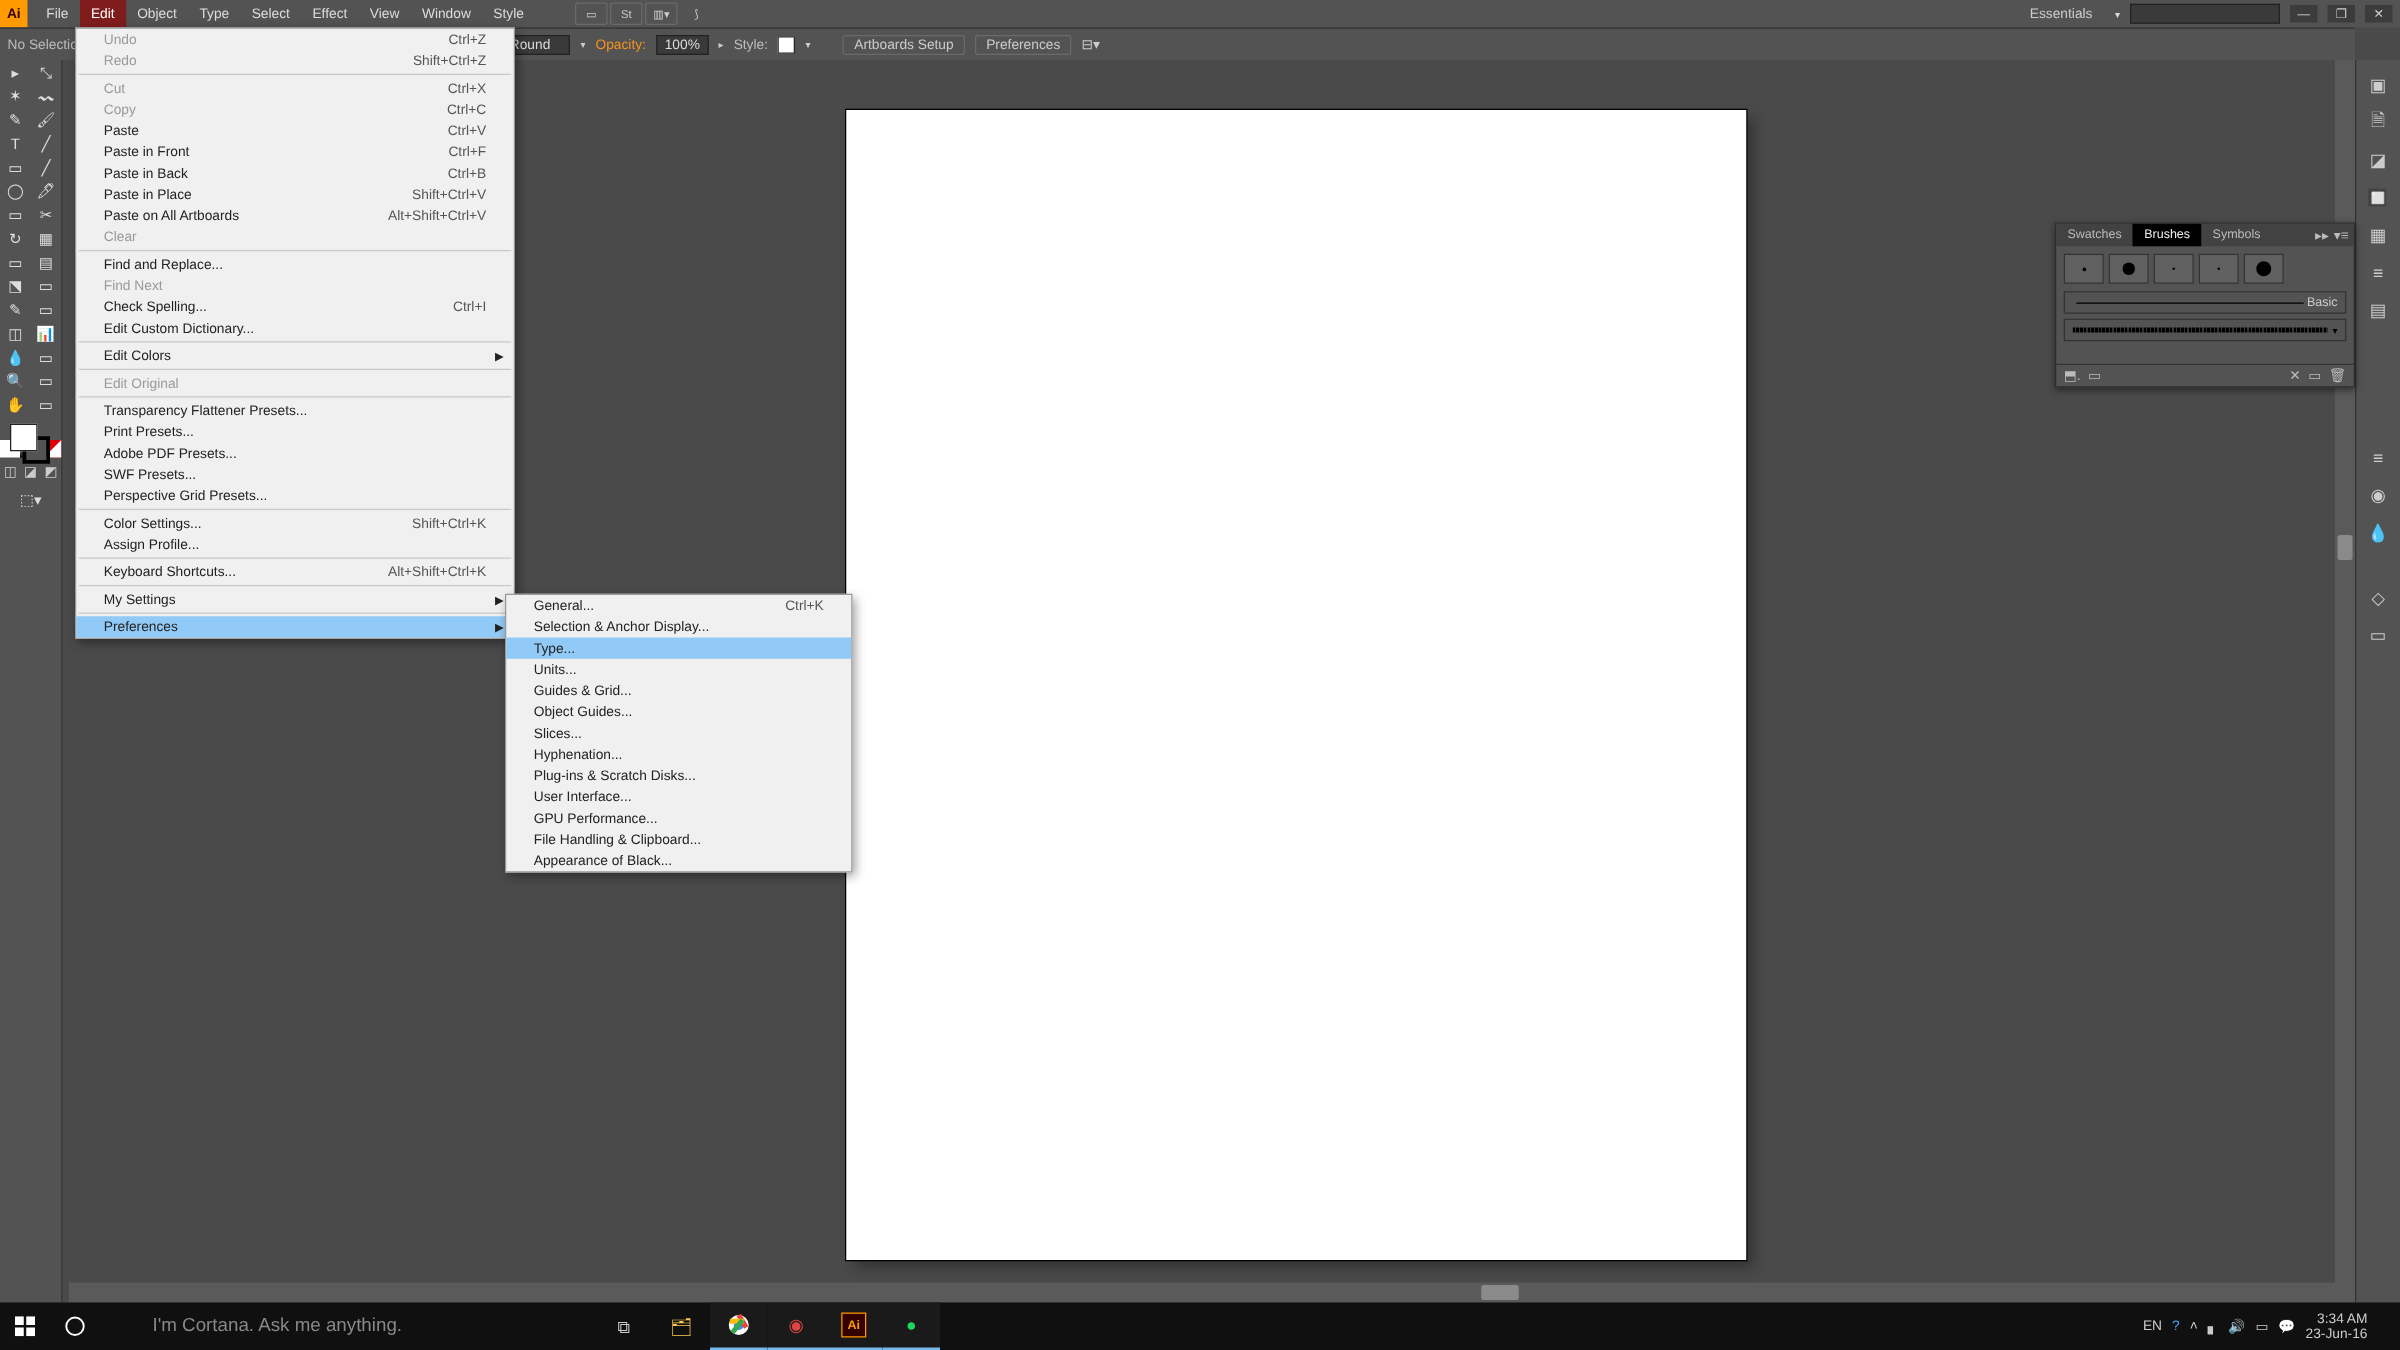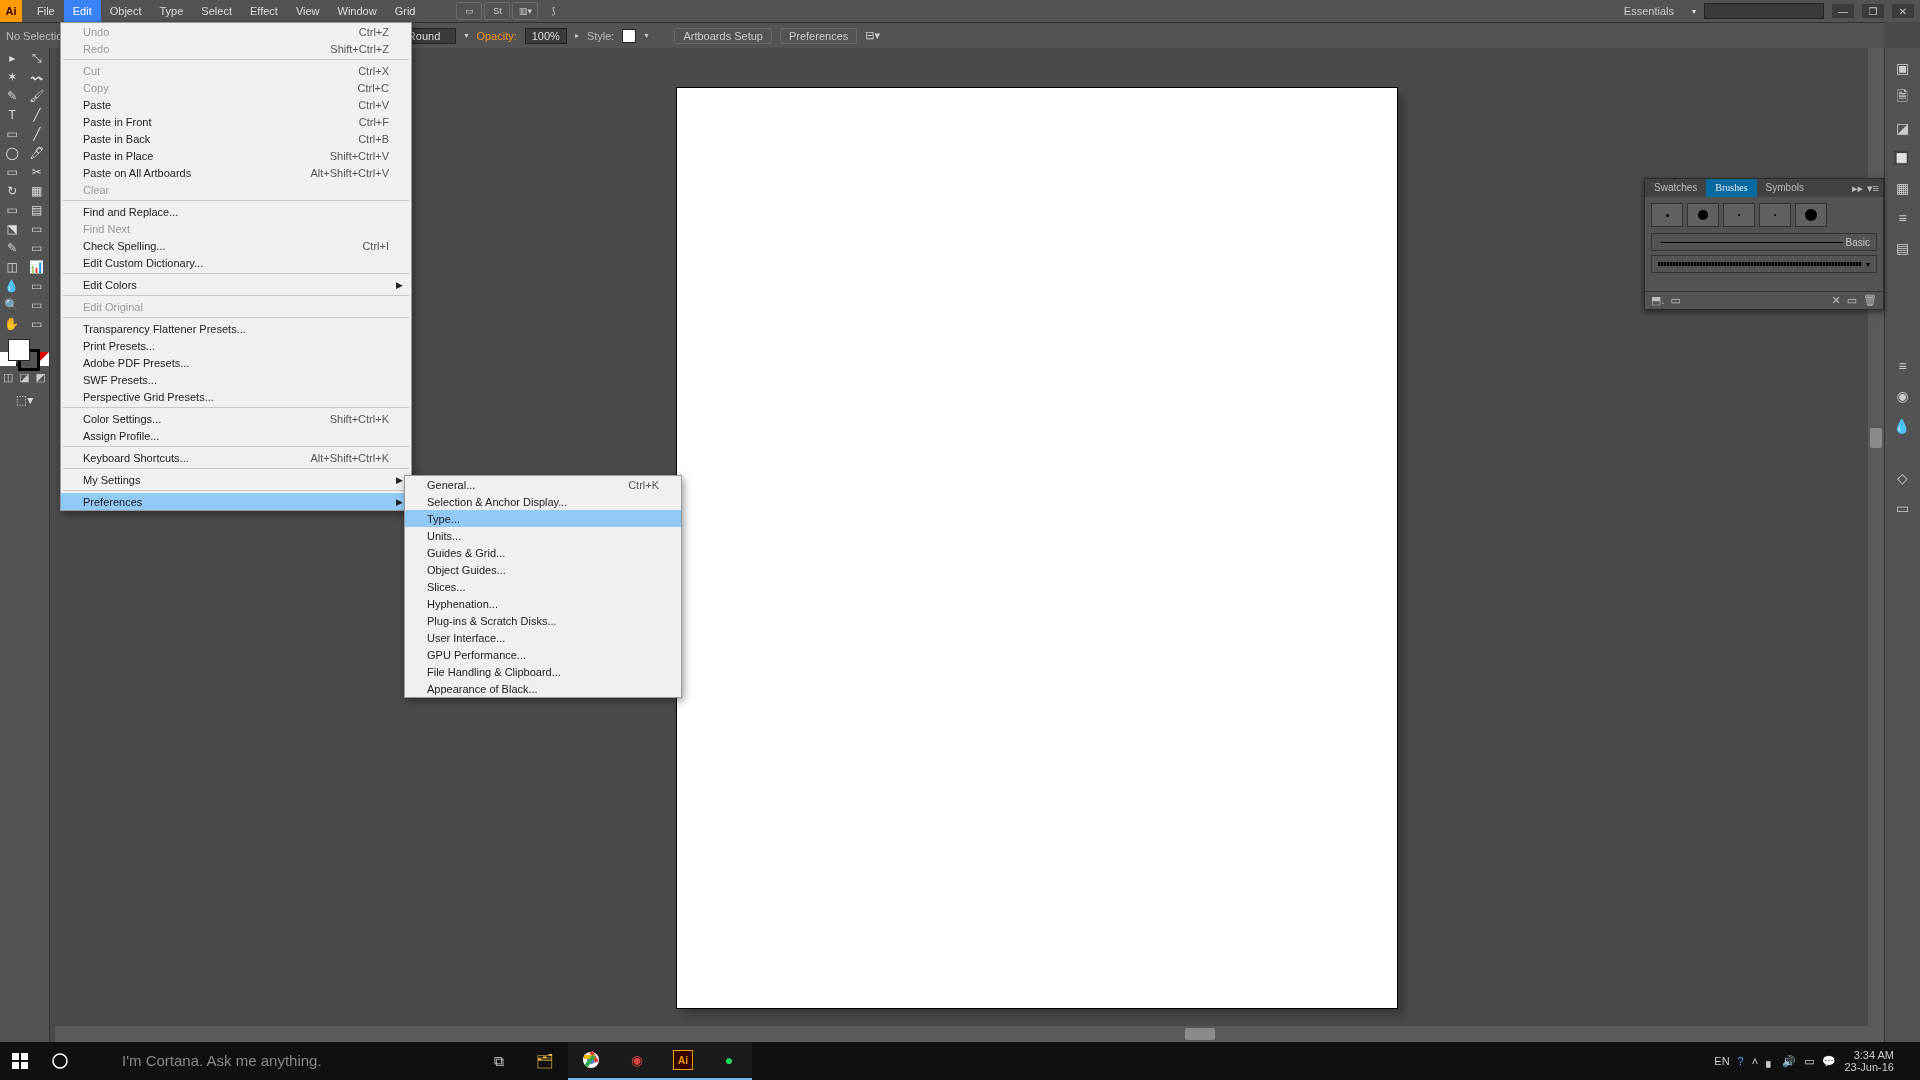--- a/index.html
+++ b/index.html
@@ -2,21 +2,21 @@
 <html><head>
 <meta charset="utf-8">
 <style>
 * { margin: 0; padding: 0; box-sizing: border-box; font-family: "Segoe UI", Tahoma, sans-serif; font-size: 11px; user-select: none; }
 body { width: 1920px; height: 1080px; background: #4a4a4a; overflow: hidden; position: relative; }
 
 
 .menubar { position: absolute; top: 0; left: 0; right: 0; height: 22px; background: #535353; display: flex; align-items: center; color: #ddd; }
 .app-icon { width: 22px; height: 22px; background: #ff9a00; color: #330000; font-weight: bold; display: flex; align-items: center; justify-content: center; margin-right: 6px; }
 .menu-item { padding: 0 9px; height: 22px; line-height: 22px; cursor: default; }
-.menu-item.active { background: #3b82f6; color: #fff; }
+.menu-item.active { background: #7f1d1d; color: #fff; }
 .menubar-right { margin-left: auto; display: flex; align-items: center; gap: 8px; padding-right: 6px; }
 .workspace-label { color: #ccc; padding: 0 10px; }
 .search-top { width: 120px; height: 16px; background: #3a3a3a; border: 1px solid #222; }
 .winbtn { width: 22px; height: 14px; background: #3c3c3c; display: flex; align-items: center; justify-content: center; color: #ccc; font-size: 10px; }
 .docbtn { width: 26px; height: 18px; display:flex; align-items:center; justify-content:center; color:#ccc; border:1px solid #6a6a6a; border-radius:2px; margin-left:2px; font-size:9px; }
 
 
 .controlbar { position: absolute; top: 22px; left: 0; right: 36px; height: 26px; background: #535353; border-top: 1px solid #333; display: flex; align-items: center; color: #ccc; padding: 0 6px; gap: 8px; font-size: 10px; }
 .ctrl-label { color: #bbb; }
 .ctrl-opacity { color: #f7931e; }
@@ -61,21 +61,21 @@
 
 .submenu { position:absolute; left:404px; top:650px; width:278px; background:#f0f0f0; border:1px solid #999; box-shadow:2px 3px 8px rgba(0,0,0,0.4); color:#222; }
 .sm-item { display:flex; align-items:center; height:17px; padding:0 22px; }
 .sm-item.highlight { background:#91c9f7; }
 .sm-item .shortcut { margin-left:auto; color:#555; }
 
 
 .brushes-panel { position:absolute; right:36px; top:178px; width:240px; height:132px; background:#535353; border:1px solid #2c2c2c; box-shadow:0 2px 6px rgba(0,0,0,0.5); z-index:5; }
 .panel-tabs { display:flex; height:18px; background:#424242; }
 .panel-tab { padding:0 9px; font-size:10px; color:#bbb; line-height:18px; }
-.panel-tab.active { background:#0369a1; color:#eee;font-family:Liberation Serif, serif; }
+.panel-tab.active { background:#000000; color:#eee; }
 .panel-tabs-right { margin-left:auto; display:flex; align-items:center; gap:4px; padding-right:4px; color:#bbb; font-size:9px; }
 .brush-row { display:flex; gap:4px; padding:6px; }
 .brush-sw { width:32px; height:24px; border:1px solid #333; background:#606060; display:flex; align-items:center; justify-content:center; }
 .brush-dot { border-radius:50%; background:#000; }
 .brush-line { height:1px; background:#000; flex:1; margin:0 3px; }
 .brush-basic { display:flex; align-items:center; padding:0 6px; height:18px; border:1px solid #333; margin:0 6px; }
 .brush-basic-label { margin-left:auto; font-size:10px; color:#ccc;text-align:right; }
 .panel-footer { position:absolute; bottom:0; left:0; right:0; height:18px; border-top:1px solid #333; display:flex; align-items:center; gap:6px; padding:0 6px; color:#bbb; font-size:10px; }
 .panel-footer .sp { margin-left:auto; }
 
@@ -99,21 +99,21 @@
   <div class="app-icon">Ai</div>
   <div id="menu-items" style="display: flex;">
       <div class="menu-item">File</div>
       <div class="menu-item active">Edit</div>
       <div class="menu-item">Object</div>
       <div class="menu-item">Type</div>
       <div class="menu-item">Select</div>
       <div class="menu-item">Effect</div>
       <div class="menu-item">View</div>
       <div class="menu-item">Window</div>
-      <div class="menu-item">Grid</div>
+      <div class="menu-item">Style</div>
     </div>
   <div style="width:30px"></div>
   <div class="docbtn">▭</div>
   <div class="docbtn">St</div>
   <div class="docbtn">▥▾</div>
   <div class="docbtn" style="border:none">⟆</div>
   <div class="menubar-right">
     <span class="workspace-label">Essentials</span>
       <span class="chev">▾</span>
     <div class="search-top"></div>

